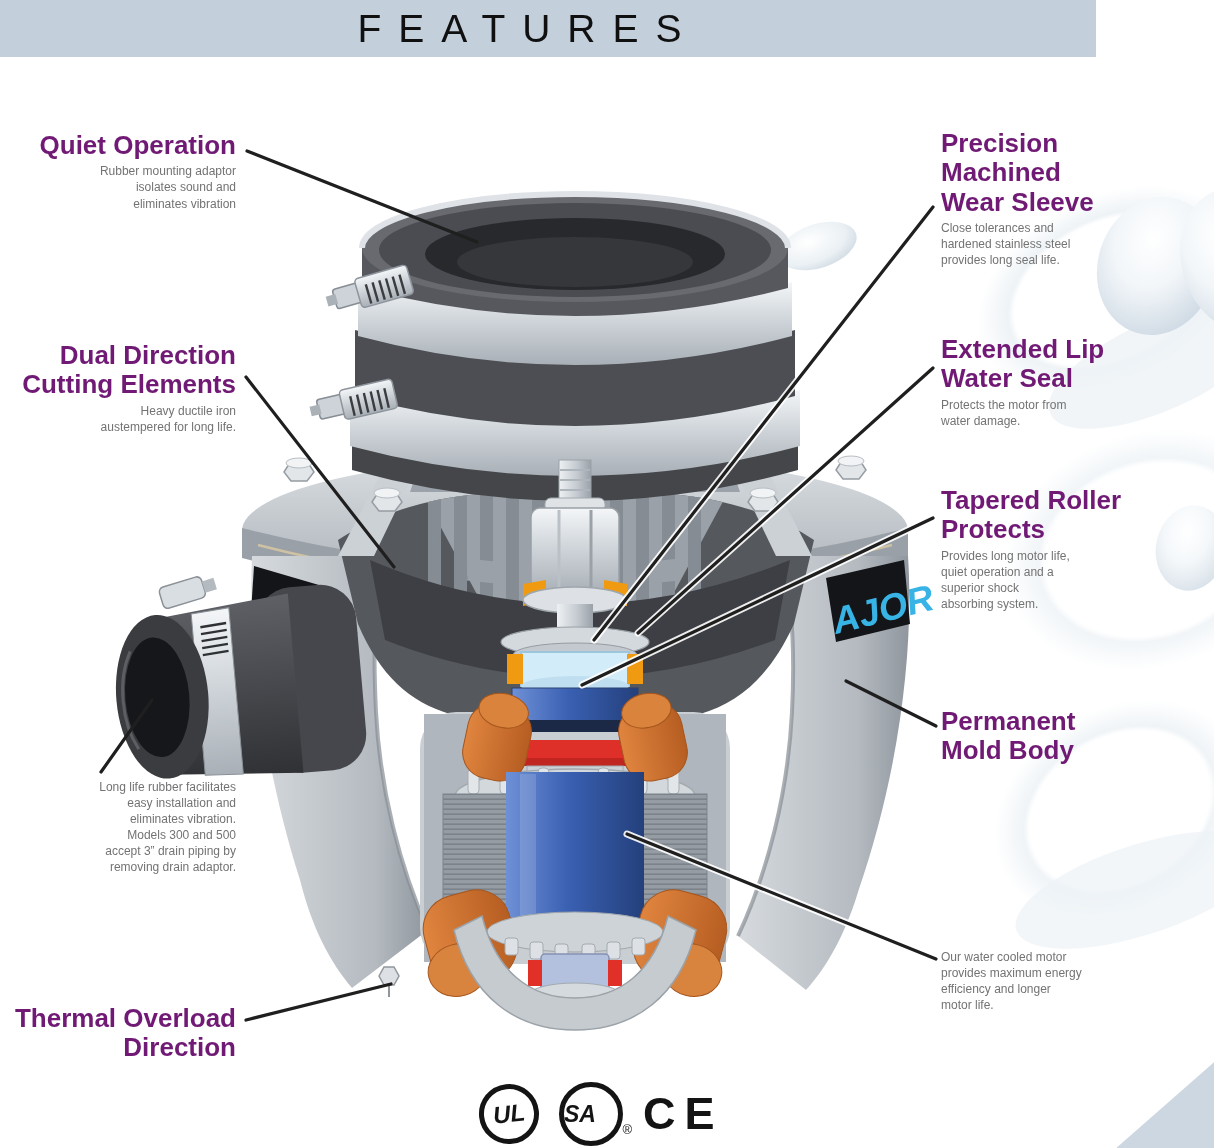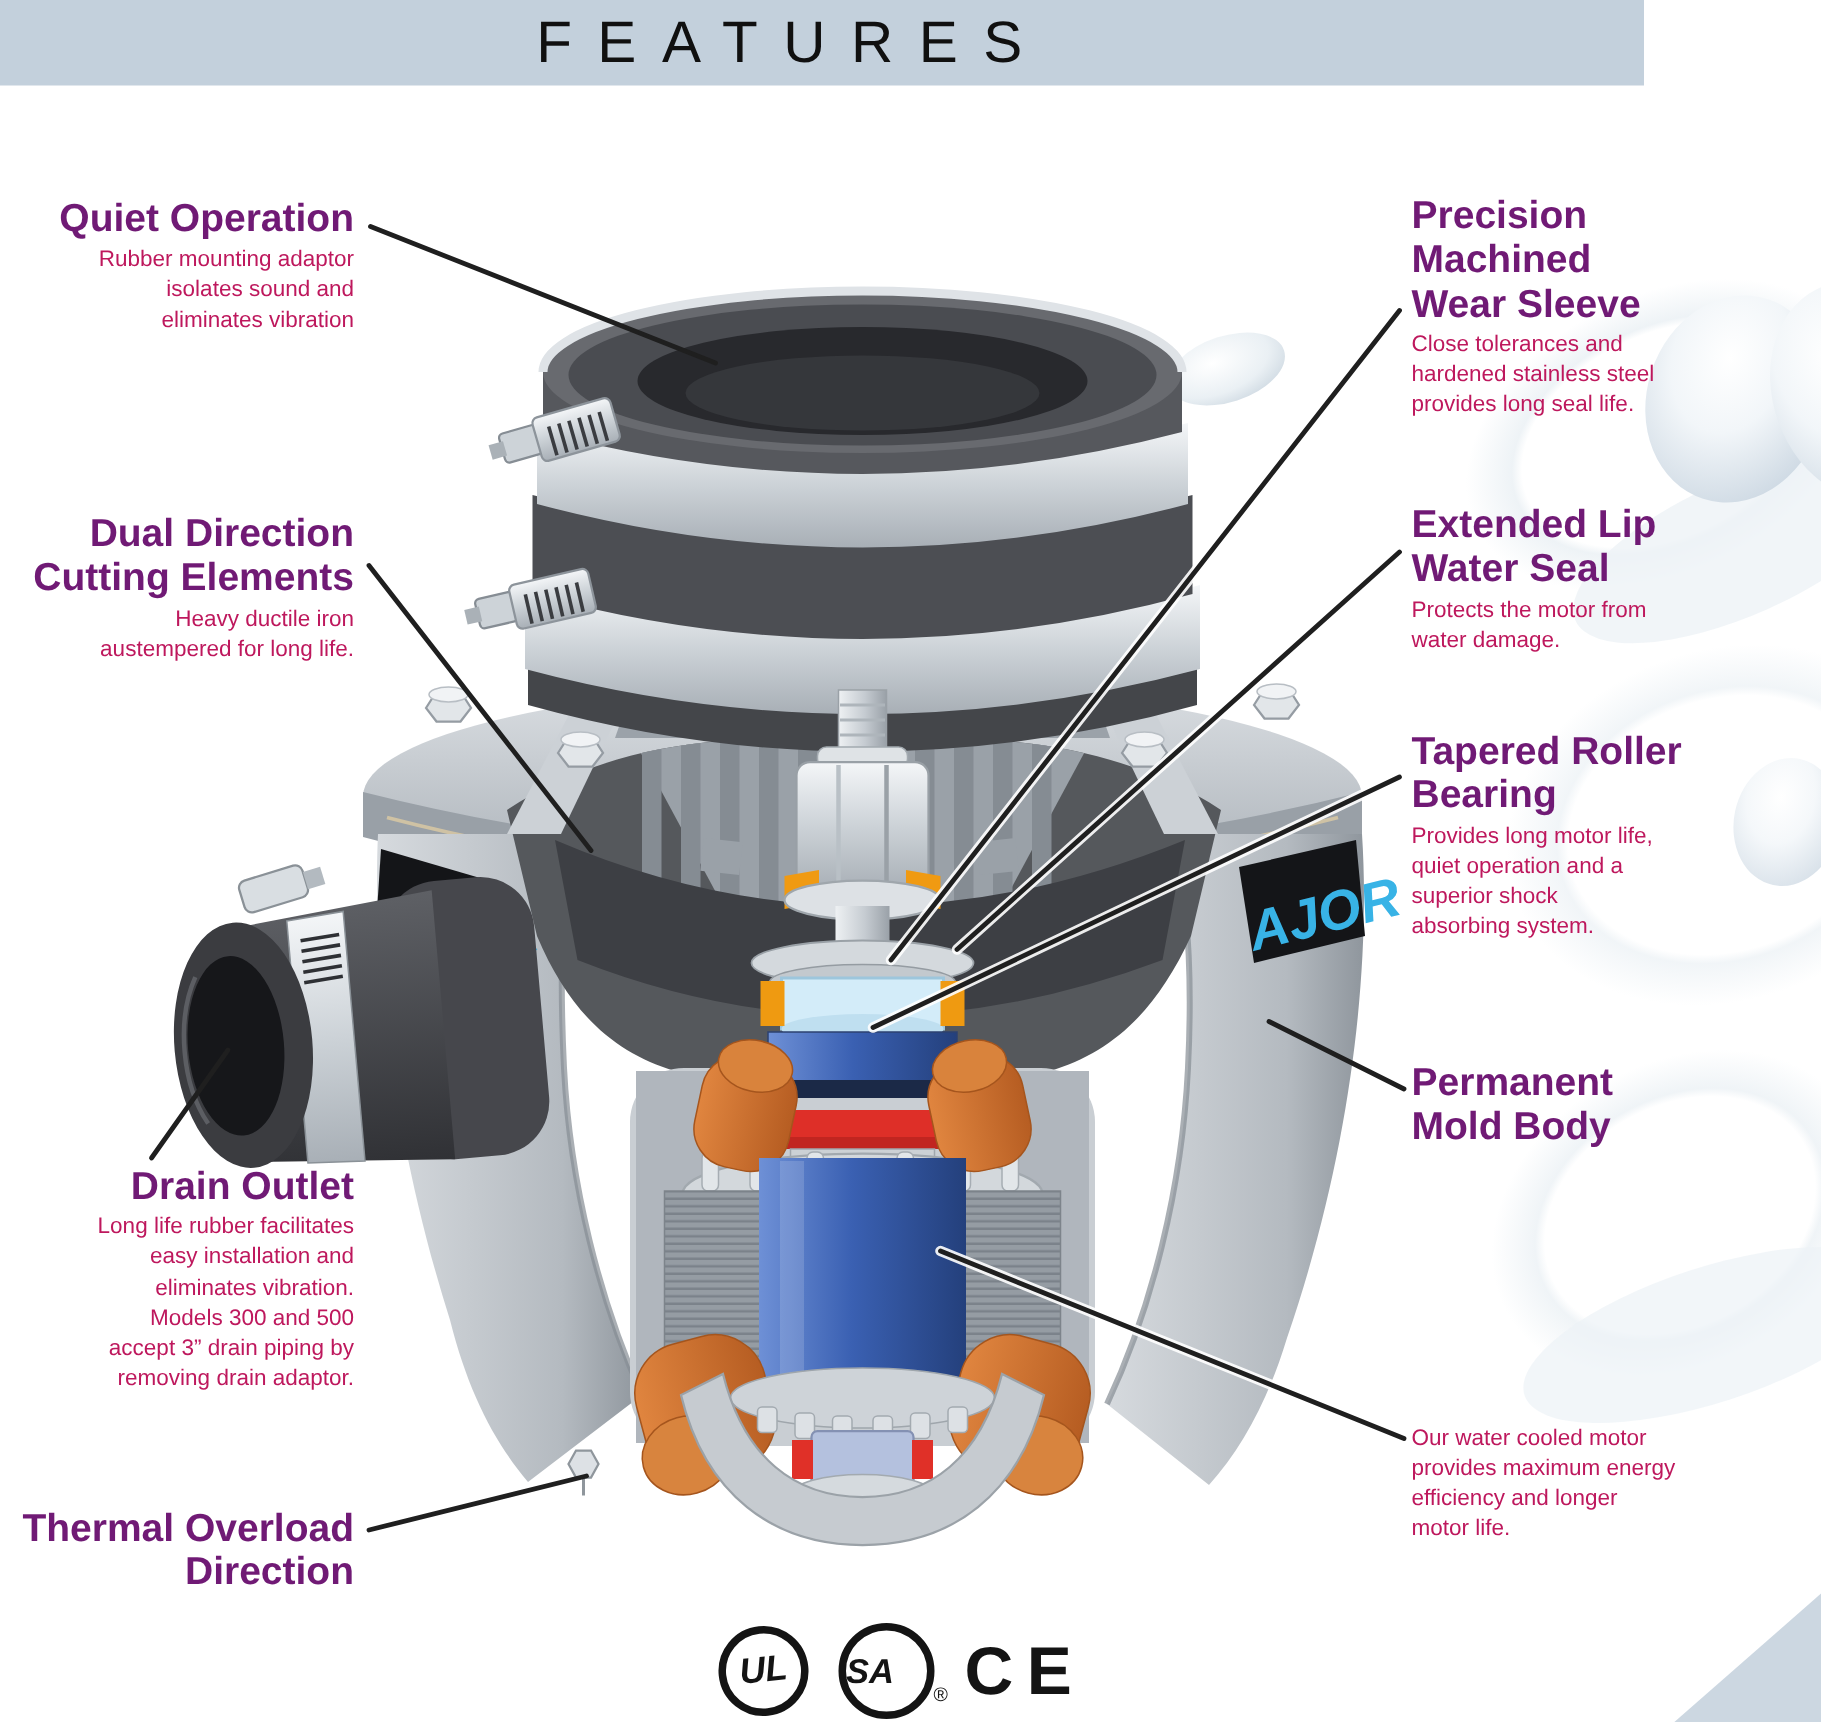--- a/index.html
+++ b/index.html
@@ -17,21 +17,21 @@
   .ring{position:absolute;border-radius:50%;
         background:radial-gradient(closest-side, rgba(255,255,255,0) 56%, #e0e9ef 60%, rgba(224,233,239,0) 78%);}
   .blob{position:absolute;border-radius:50%;background:#edf2f6;}
   .gdrop{position:absolute;border-radius:50%;
          background:radial-gradient(ellipse at 40% 32%, #ffffff 0%, #f2f6f9 38%, #cfdae4 78%, #b9c8d4 100%);}
   .corner-tri{position:absolute;left:1110px;top:1046px;width:104px;height:102px;background:#ccd7e1;
               clip-path:polygon(100% 16%, 100% 100%, 6% 100%);}
   
   .co{position:absolute;z-index:3;}
   .co h3{margin:0;font-size:26px;font-weight:bold;color:#701a75;line-height:1.13;white-space:pre-line;}
-  .co p{margin:3px 0 0 0;font-size:15px;color:#be185d;line-height:1.34;white-space:pre-line;}
+  .co p{margin:3px 0 0 0;font-size:12px;color:#737373;line-height:1.34;white-space:pre-line;}
   .co.left{text-align:right;}
   
   .certs{position:absolute;left:479px;top:1082px;display:flex;align-items:center;gap:20px;z-index:3;color:#141414;}
   .ul-badge{width:50px;height:50px;border:5px solid #141414;border-radius:50%;display:flex;align-items:center;
             justify-content:center;font-weight:bold;font-style:italic;font-size:24px;transform:rotate(-6deg);}
   .csa-badge{position:relative;width:54px;height:54px;border:5px solid #141414;border-radius:50%;display:flex;
              align-items:center;justify-content:flex-start;font-weight:bold;font-style:italic;font-size:23px;}
   .csa-reg{position:absolute;right:-14px;bottom:4px;font-size:13px;font-style:normal;font-weight:normal;}
   .ce-badge{font-size:45px;font-weight:bold;letter-spacing:9px;}
   
@@ -65,21 +65,20 @@
 isolates sound and
 eliminates vibration</p>
   </div>
   <div class="co left" style="left:6px;top:341px;width:230px;">
     <h3>Dual Direction
 Cutting Elements</h3>
     <p>Heavy ductile iron
 austempered for long life.</p>
   </div>
   <div class="co left" style="left:6px;top:776px;width:230px;">
-    <h3>Drain Outlet</h3>
     <p>Long life rubber facilitates
 easy installation and
 eliminates vibration.
 Models 300 and 500
 accept 3” drain piping by
 removing drain adaptor.</p>
   </div>
   <div class="co left" style="left:6px;top:1004px;width:230px;">
     <h3>Thermal Overload
 Direction</h3>
@@ -94,21 +93,21 @@
 provides long seal life.</p>
   </div>
   <div class="co right" style="left:941px;top:335px;width:272px;">
     <h3>Extended Lip
 Water Seal</h3>
     <p>Protects the motor from
 water damage.</p>
   </div>
   <div class="co right" style="left:941px;top:486px;width:272px;">
     <h3>Tapered Roller
-Bearing</h3>
+Protects</h3>
     <p>Provides long motor life,
 quiet operation and a
 superior shock
 absorbing system.</p>
   </div>
   <div class="co right" style="left:941px;top:707px;width:272px;">
     <h3>Permanent
 Mold Body</h3>
   </div>
   <div class="co right" style="left:941px;top:946px;width:272px;">

